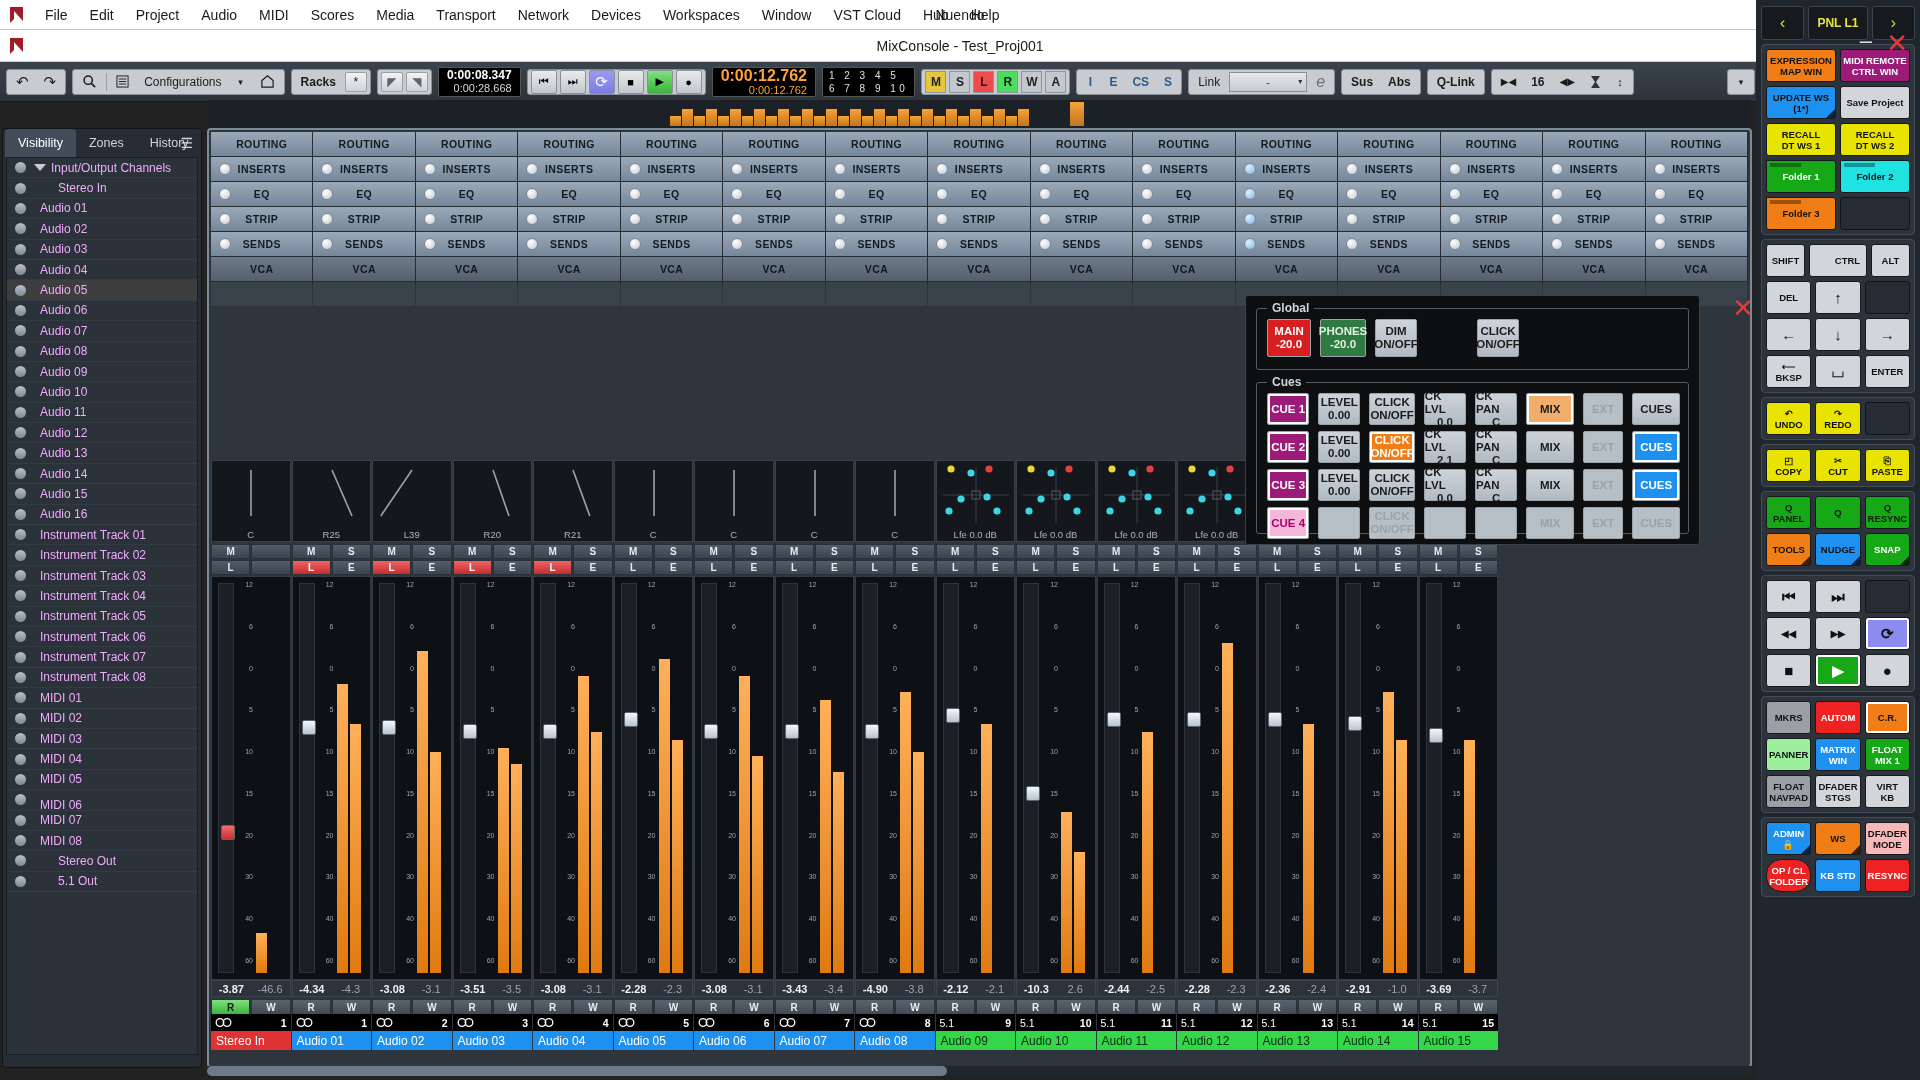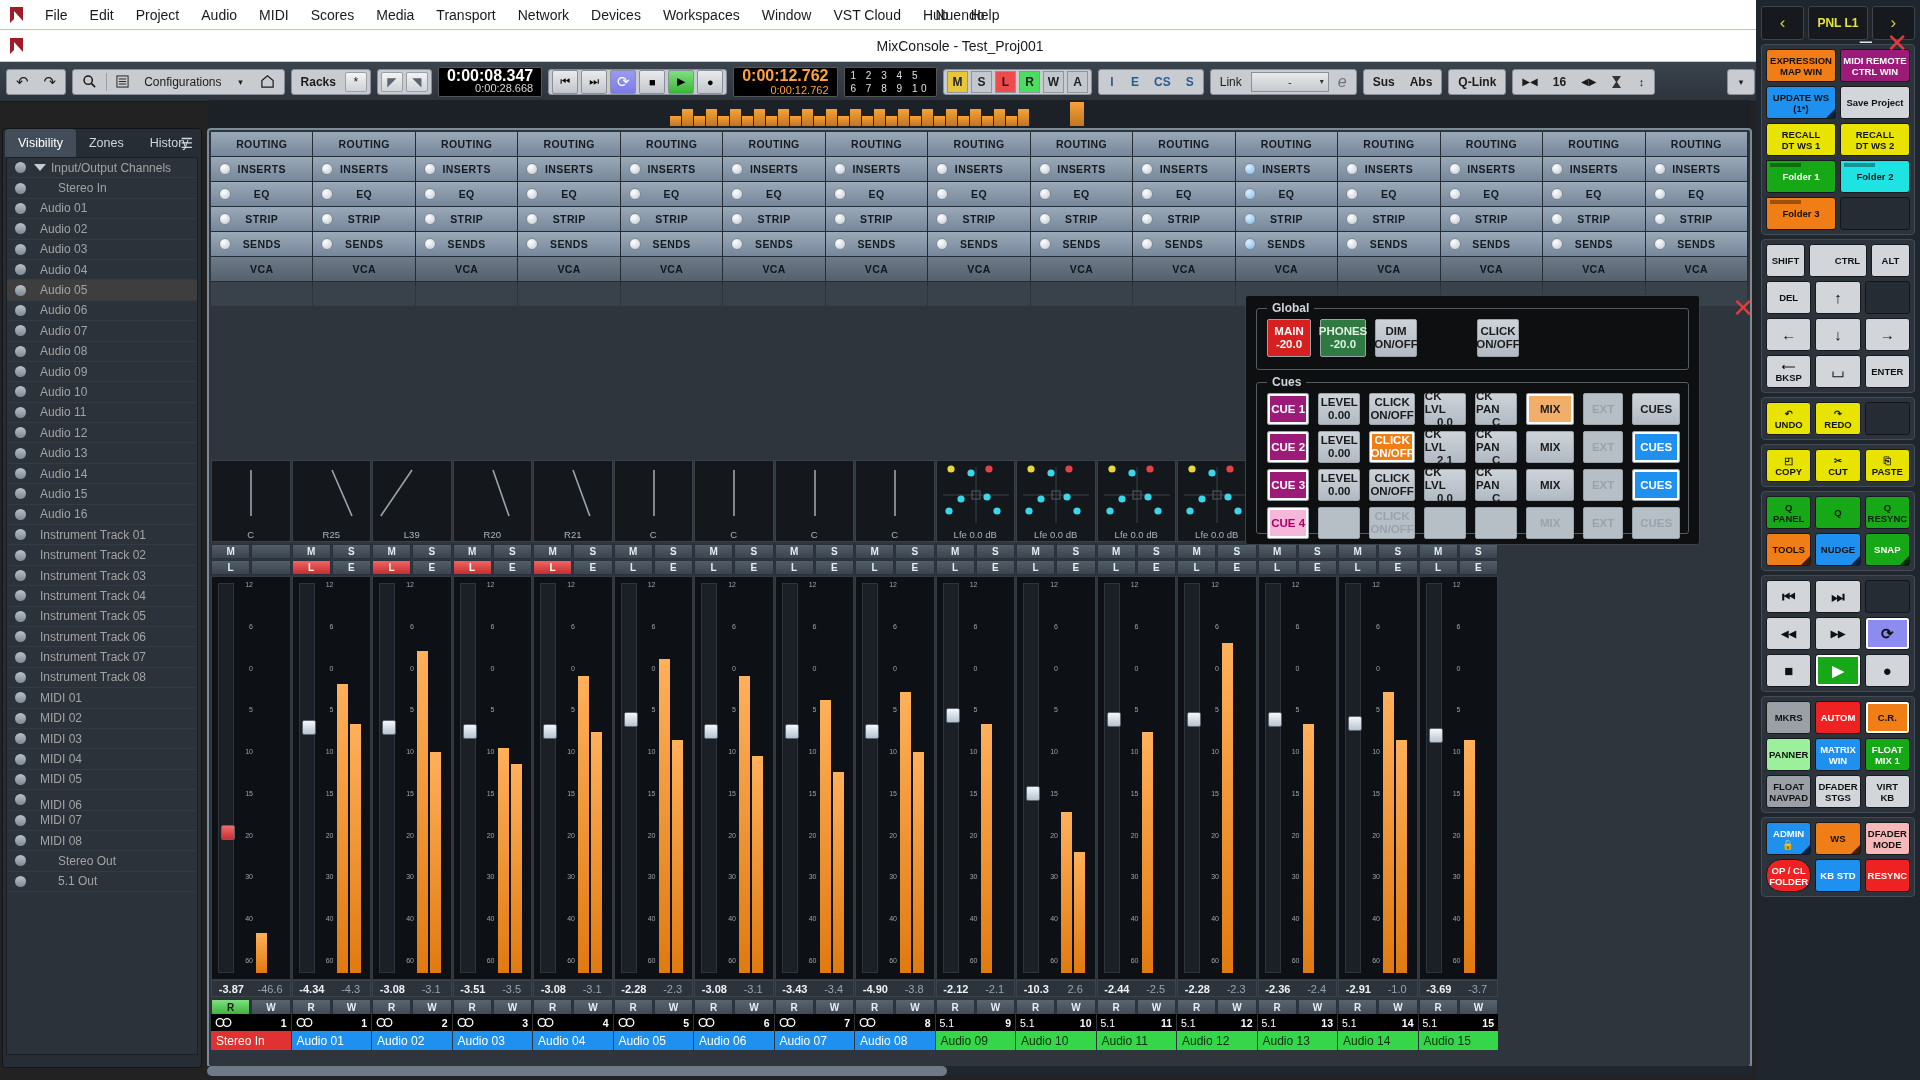--- a/index.html
+++ b/index.html
@@ -30,21 +30,21 @@
       display:flex; align-items:center; padding:0 6px; gap:6px; }
   .tbgrp { display:flex; align-items:center; background:#c8ccd0; border:1px solid #8a9099; border-radius:3px;
       height:26px; padding:0 3px; gap:3px; }
   .tbbtn { height:20px; min-width:22px; padding:0 5px; display:flex; align-items:center; justify-content:center;
       font-size:12px; color:#1b1b1b; background:linear-gradient(#f2f3f4,#cfd3d7); border:1px solid #9aa0a6; border-radius:2px;}
   .tbflat { height:24px; min-width:20px; padding:0 6px; display:flex; align-items:center; justify-content:center;
       font-size:12px; color:#1b1b1b; }
   .tbsep { width:1px; height:18px; background:#9aa0a6; }
   .lcd { background:#000; border:1px solid #555; border-radius:2px; height:30px; padding:1px 8px;
       display:flex; flex-direction:column; justify-content:center; align-items:flex-end; }
-  .lcd .l1 { color:#fff; font-size:16px; font-weight:bold; line-height:13px; }
+  .lcd .l1 { color:#fff; font-size:12px; font-weight:bold; line-height:13px; }
   .lcd .l2 { color:#d8d8d8; font-size:11px; line-height:12px; }
   .lcd-big .l1 { color:#ffa23c; font-size:16px; font-weight:bold; line-height:17px;}
   .lcd-big .l2 { color:#ffa23c; font-size:11px; line-height:12px;}
   .numpad { background:#000; border:1px solid #555; border-radius:2px; height:30px; padding:1px 6px;
       display:flex; flex-direction:column; justify-content:center; }
   .numpad div { color:#dfe3e6; font-size:10px; letter-spacing:3.5px; line-height:13px; }
   .transport-b { width:26px; height:24px; display:flex; align-items:center; justify-content:center;
       border:1px solid #8a9099; border-radius:2px; background:linear-gradient(#e9ebed,#c2c6cb); font-size:11px; }
   .mslr { width:21px; height:22px; display:flex; align-items:center; justify-content:center; font-size:12px;
       font-weight:bold; color:#222; border:1px solid #8f959b; }
@@ -53,21 +53,21 @@
   .selbox .car { position:absolute; right:4px; font-size:8px; }
 
   
   #left-panel { position:absolute; left:2px; top:128px; width:200px; height:940px;
       background:#272d34; border:1px solid #11151a; border-radius:4px; }
   #vis-tabs { height:28px; display:flex; align-items:stretch; padding-left:2px; }
   .vtab { padding:0 13px; display:flex; align-items:center; font-size:12.5px; color:#cdd6df; }
   .vtab.active { background:#434d59; color:#fff; border-radius:4px 4px 0 0; }
   #vis-list { position:absolute; left:3px; right:3px; top:28px; bottom:12px; background:#2b323a;
       border:1px solid #1a1f25; overflow:hidden; }
-  .vrow { height:20.4px; display:flex; align-items:center; font-size:12px; color:#a3a3a3;
+  .vrow { height:20.4px; display:flex; align-items:center; font-size:12px; color:#f0abfc;
       border-bottom:1px solid #333b44; }
   .vrow.sel { background:#3e3e3e; }
   .vdot { width:11px; height:11px; border-radius:50%; background:linear-gradient(#b9c2cb,#7e8892);
       margin-left:8px; margin-right:4px; flex:none; }
   .vtri { width:0;height:0;border-left:6px solid transparent;border-right:6px solid transparent;
       border-top:7px solid #c3ccd5; margin-right:5px;}
 
   
   #mixer { position:absolute; left:207px; top:128px; width:1545px; height:940px;
       background:#2e353d; border:2px solid #7d8b99; border-radius:4px; }

